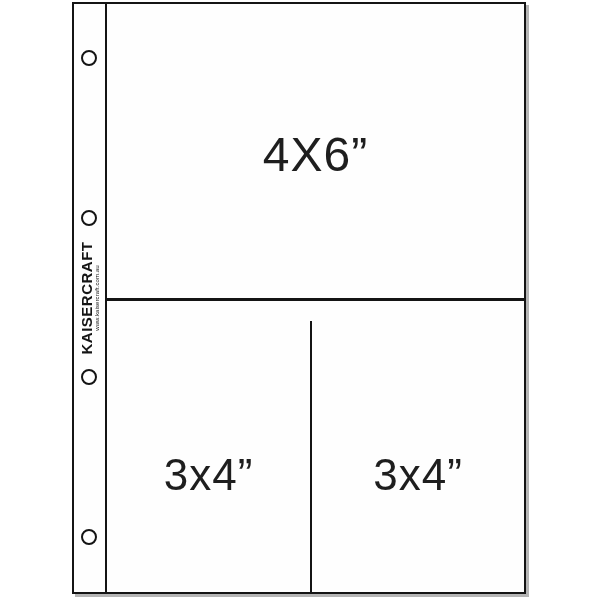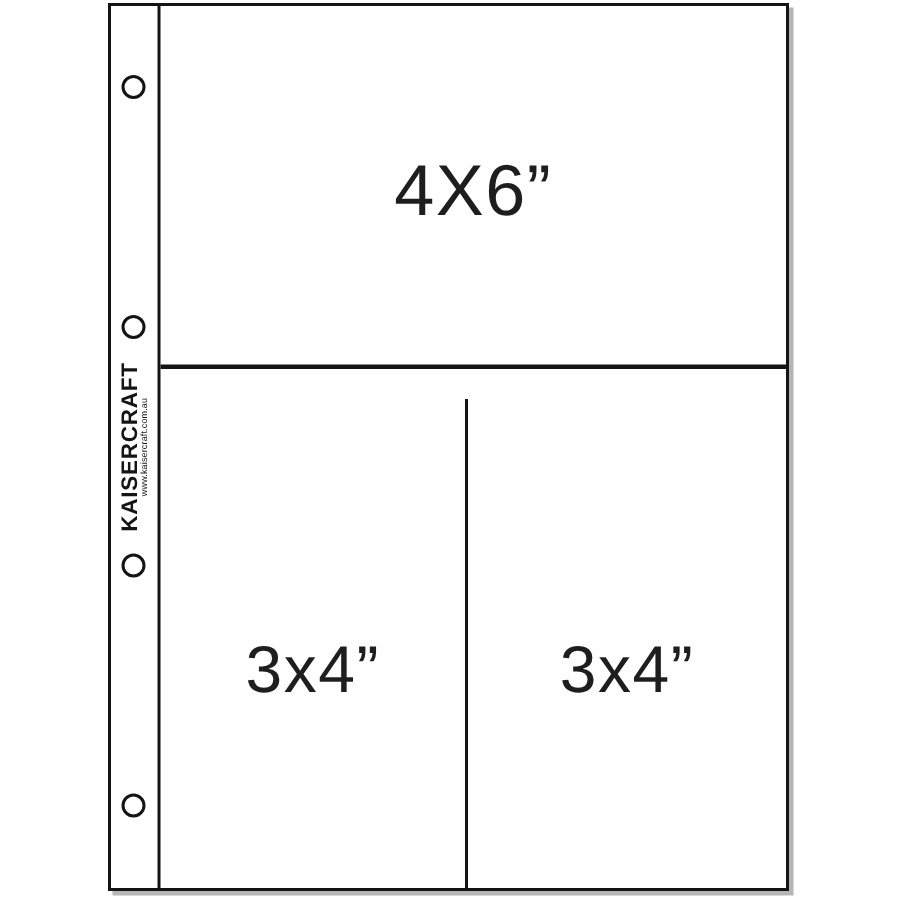--- a/index.html
+++ b/index.html
@@ -78,21 +78,21 @@
     min-width: 0;
   }
   .pocket {
     display: flex;
     align-items: center;
     justify-content: center;
     background: #fefefe;
   }
   .pocket-large {
     box-sizing: border-box;
-    height: 242px;
+    height: 297px;
     border-bottom: 3px solid var(--line);
   }
   .bottom-row {
     flex: 1;
     display: flex;
     min-height: 0;
     margin-top: 20px;
   }
   .pocket-small-left {
     box-sizing: border-box;

